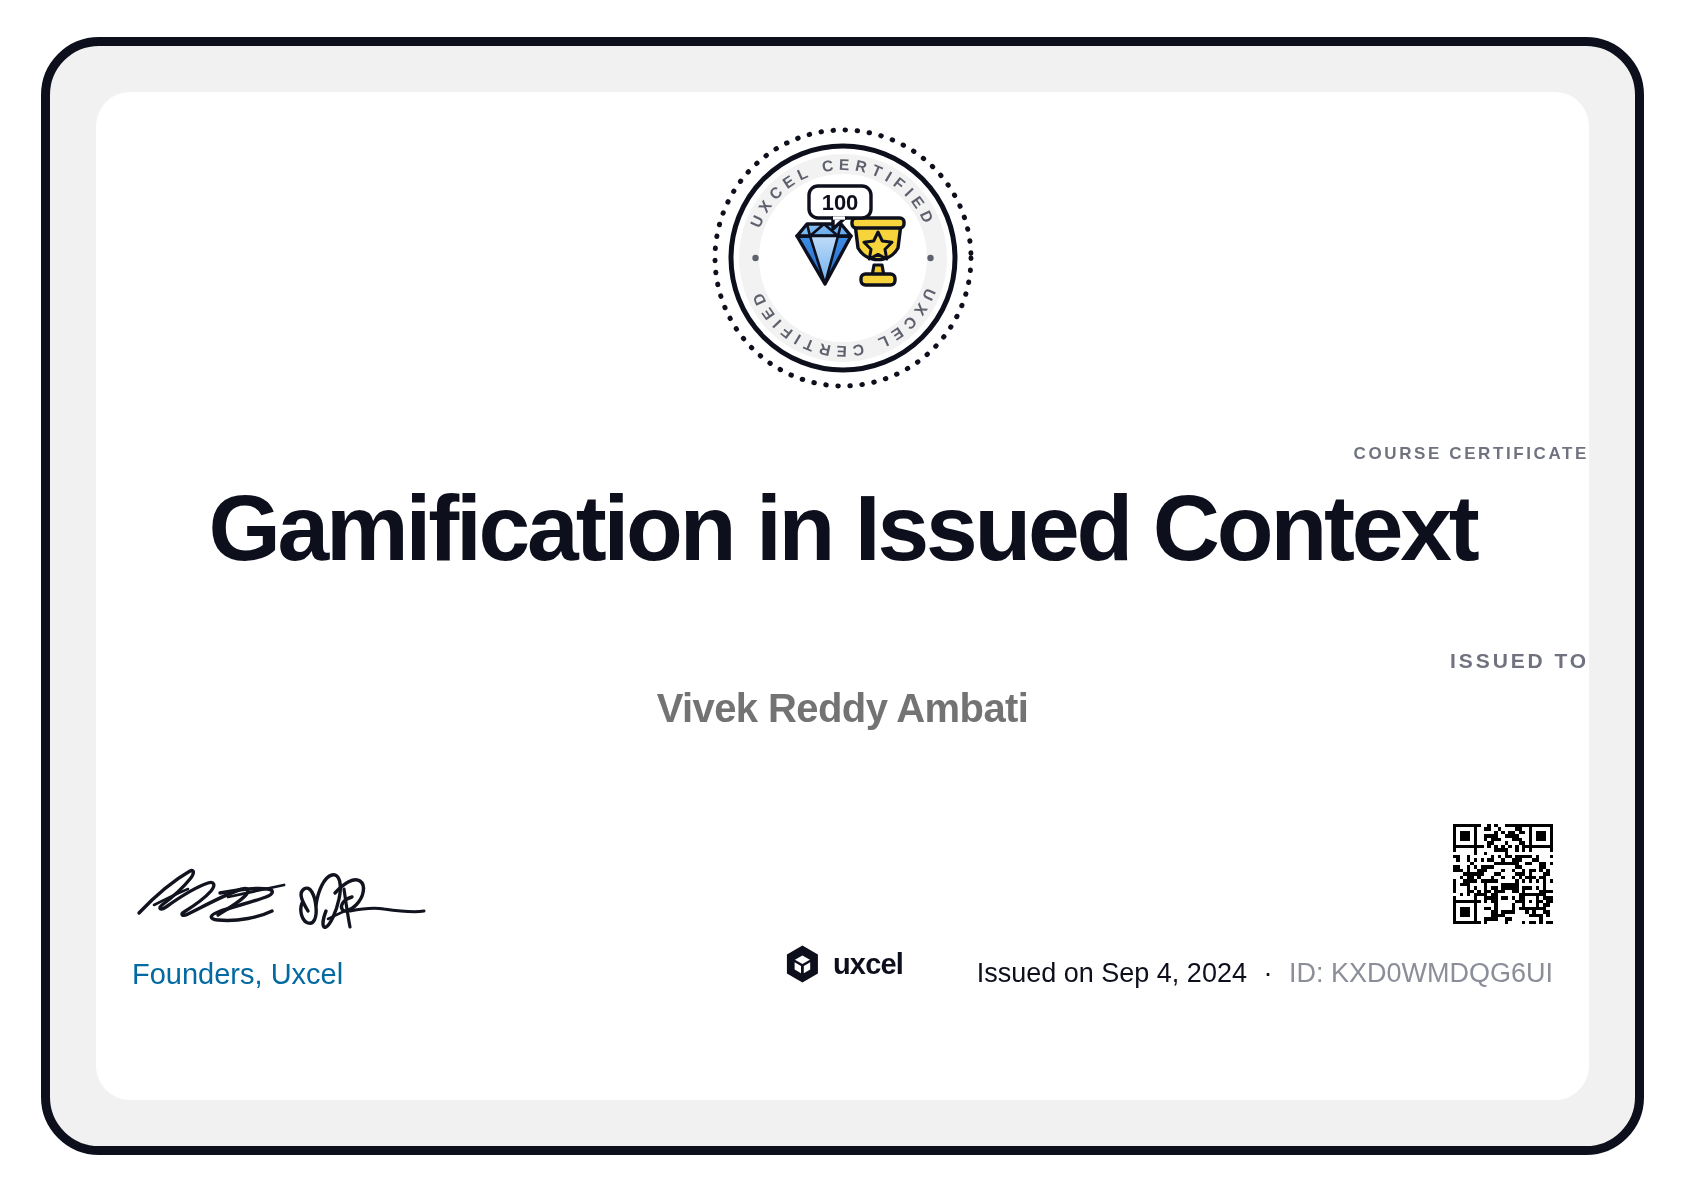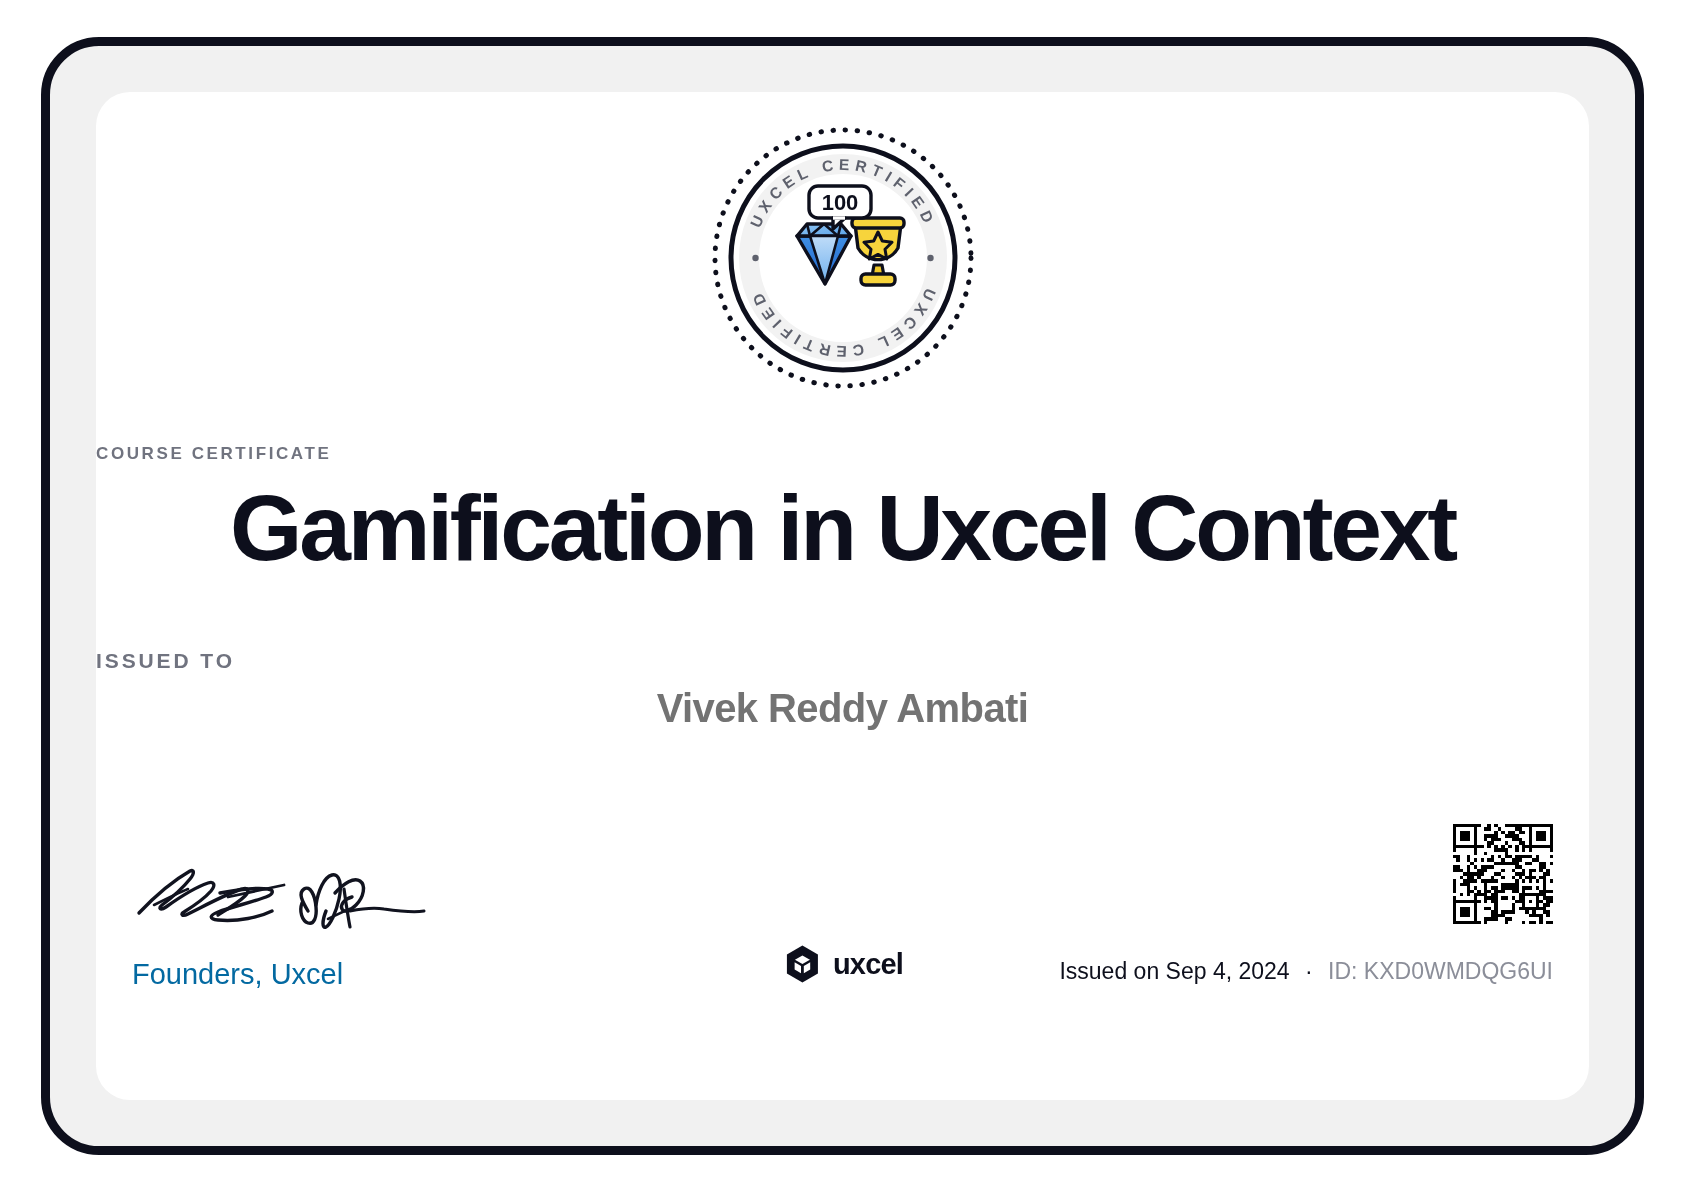--- a/index.html
+++ b/index.html
@@ -42,21 +42,21 @@
     transform: translateX(-50%);
     width: 268px;
     height: 268px;
   }
   .seal-wrap svg { display: block; width: 268px; height: 268px; }
 
   
   .eyebrow {
     position: absolute;
     left: 0; right: 0;
-    text-align: left;
+    text-align: right;
     font-size: 17px;
     font-weight: bold;
     letter-spacing: 2.6px;
     color: #70737f;
   }
   .eyebrow-course { top: 352px; }
   .eyebrow-issued { top: 557px; font-size: 21px; letter-spacing: 2.9px; }
 
   
   .cert-title {
@@ -128,21 +128,21 @@
     font-size: 29px;
     font-weight: bold;
     letter-spacing: -0.8px;
     color: #0d0f1c;
   }
 
   .issue-meta {
     position: absolute;
     right: 36px;
     top: 866px;
-    font-size: 23px;
+    font-size: 27px;
     color: #0d0f1c;
     white-space: nowrap;
   }
   .issue-meta .sep { color: #0d0f1c; padding: 0 9px; }
   .issue-meta .cert-id { color: #8b8e99; }
 
   .qr-code {
     position: absolute;
     right: 36px;
     top: 732px;
@@ -214,21 +214,21 @@
           <rect x="100" y="62" width="62" height="32" rx="9" fill="#ffffff" stroke="#0d0f1c" stroke-width="3.4"></rect>
           <path d="M 124 94 L 124 105 L 136 94 Z" fill="#ffffff" stroke="#0d0f1c" stroke-width="3.4" stroke-linejoin="round"></path>
           <path d="M 124 94 L 136 94" stroke="#ffffff" stroke-width="3.4"></path>
           <text x="131" y="86" text-anchor="middle" font-family="Liberation Sans, sans-serif" font-size="22" font-weight="bold" fill="#0d0f1c">100</text>
         </g>
       </svg>
     </div>
 
     <div class="eyebrow eyebrow-course">COURSE CERTIFICATE</div>
 
-    <h1 class="cert-title">Gamification in Uxcel Context</h1>
+    <h1 class="cert-title">Gamification in Issued Context</h1>
 
     <div class="eyebrow eyebrow-issued">ISSUED TO</div>
 
     <div class="recipient">Vivek Reddy Ambati</div>
 
 
     <div class="signatures">
       <svg viewBox="0 0 300 86" xmlns="http://www.w3.org/2000/svg">
         <g fill="none" stroke="#11131f" stroke-linecap="round" stroke-linejoin="round">
 

